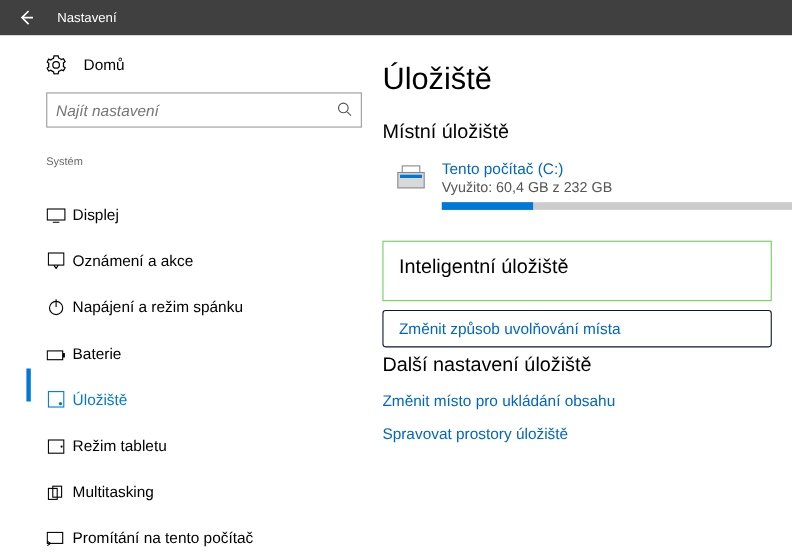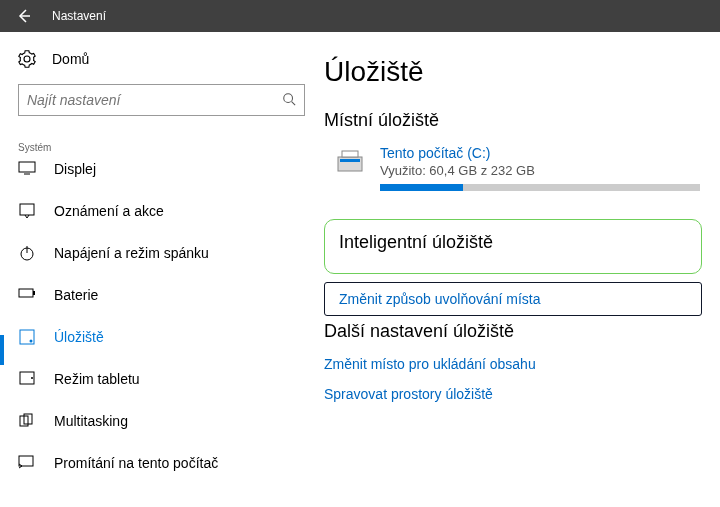--- a/index.html
+++ b/index.html
@@ -28,20 +28,21 @@
     justify-content: center;
     cursor: pointer;
   }
   .titlebar-title {
     font-size: 12px;
     padding-left: 4px;
   }
   .layout {
     display: flex;
     height: calc(507px - 32px);
+    padding-left: 24px;
   }
   .sidebar {
     width: 290px;
     padding: 18px 0 0 18px;
     border-right: none;
   }
   .main {
     flex: 1;
     padding: 24px 18px 0 34px;
     overflow-y: auto;
@@ -74,22 +75,22 @@
     background: transparent;
   }
   .search-icon { color: #555; }
   .section-label {
     color: #666;
     font-size: 10px;
     margin-bottom: 8px;
   }
   .nav-item {
     display: flex;
-    align-items: flex-start;
-    gap: 18px;
+    align-items: flex-end;
+    gap: 6px;
     height: 42px;
     padding-left: 0;
     cursor: pointer;
     color: #000;
   }
   .nav-item.active {
     color: #0078d7;
     position: relative;
   }
   .nav-item.active::before {
@@ -136,21 +137,21 @@
     background: #ccc;
     position: relative;
   }
   .drive-bar-fill {
     height: 100%;
     background: #0078d7;
     width: 26%;
   }
   .highlight-green {
     border: 1px solid #6fcf5a;
-    border-radius: 10px;
+    border-radius: 0;
     padding: 12px 14px 14px 14px;
     margin-bottom: 8px;
   }
   .smart-desc {
     font-size: 14px;
     color: #000;
     line-height: 1.4;
     margin: 10px 0 14px 0;
   }
   .toggle-row {

